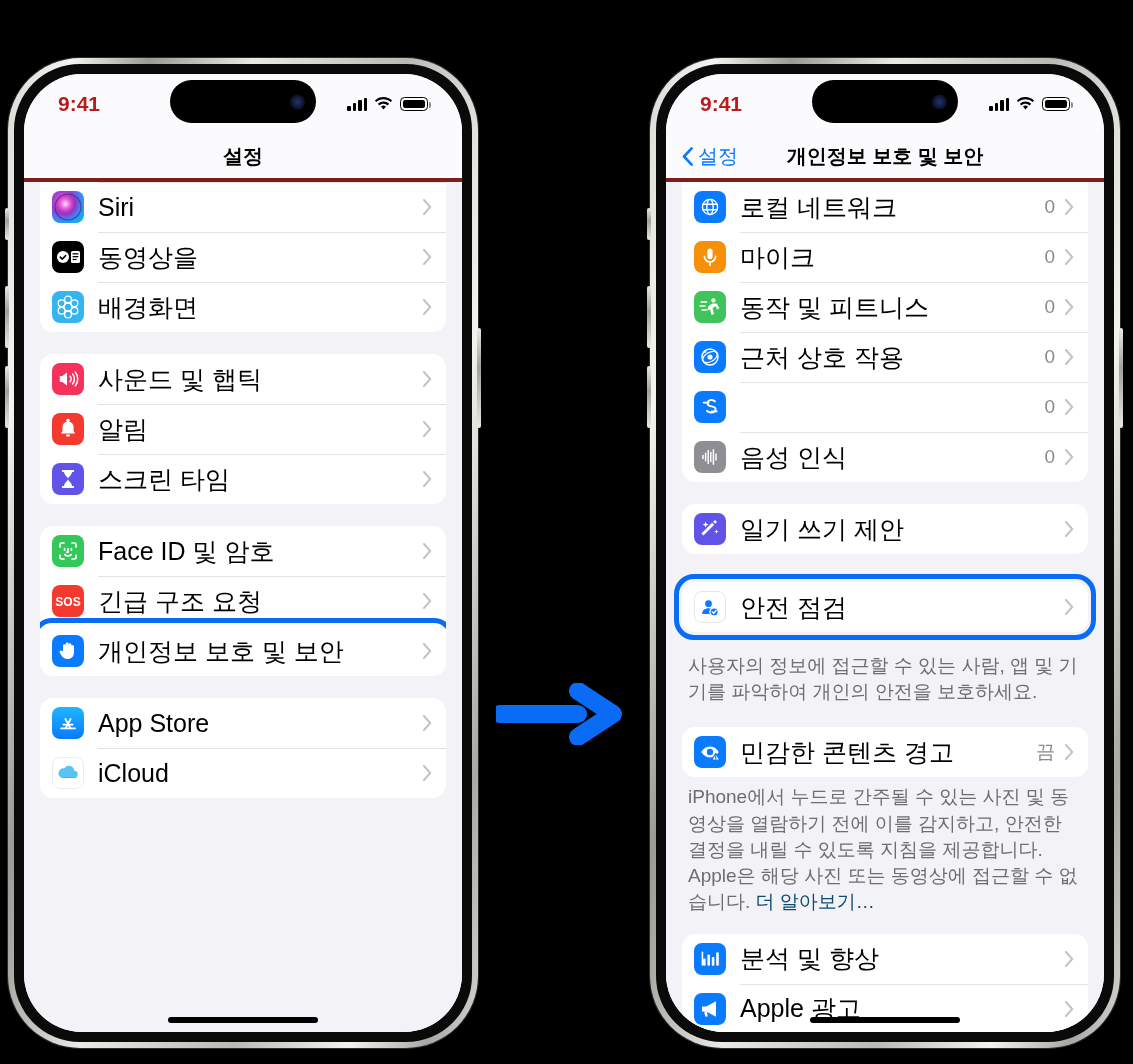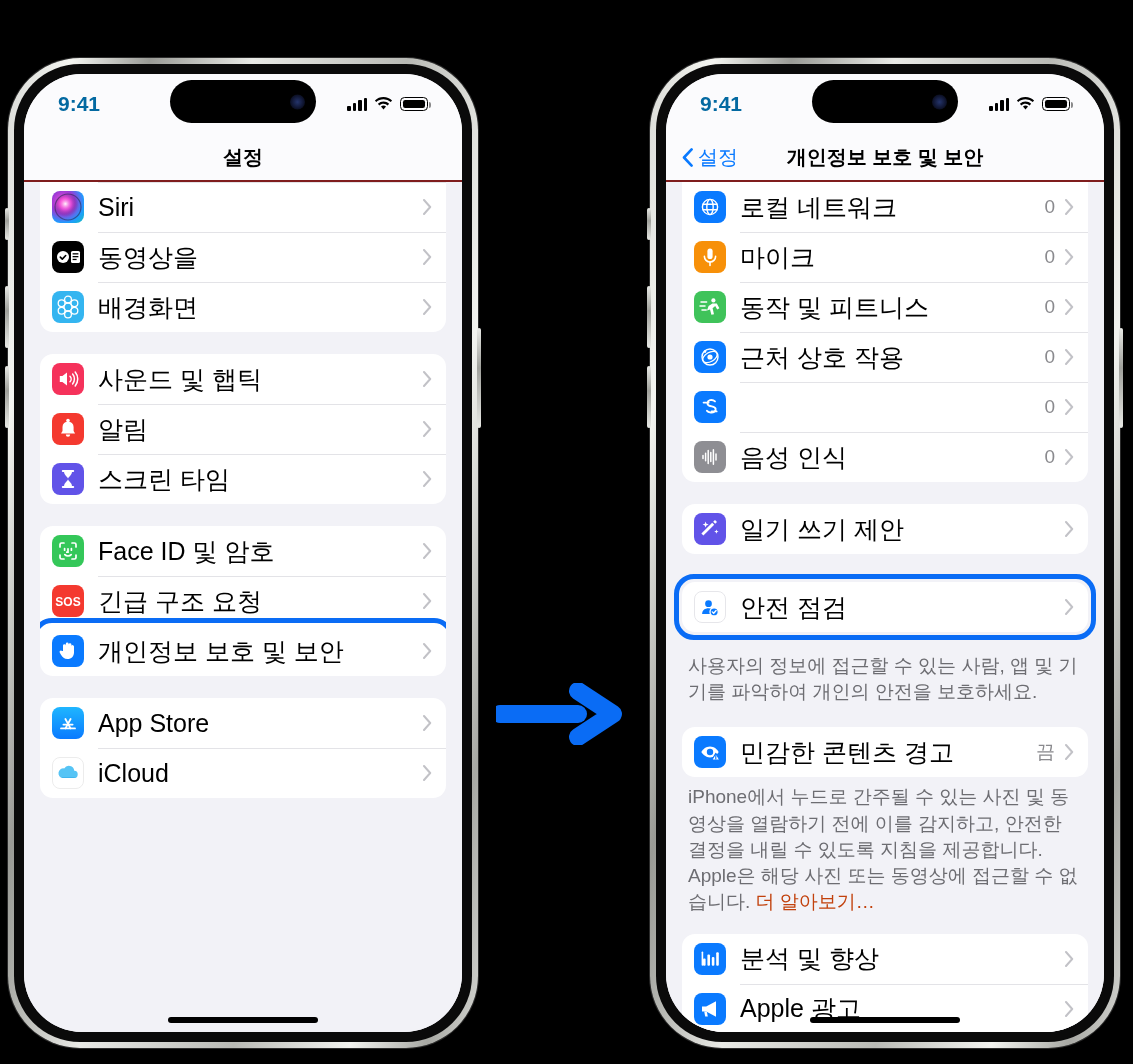--- a/index.html
+++ b/index.html
@@ -48,21 +48,21 @@
 
   
   .statusbar {
     position: relative;
     height: 60px;
     display: flex; align-items: center;
     padding: 0 34px;
     background: #fbfbfd;
   }
   .sb-time {
-    font-size: 21px; font-weight: bold; color: #0369a1;
+    font-size: 21px; font-weight: bold; color: #b91c1c;
     letter-spacing: 0px; width: 100px;
   }
   .sb-right { margin-left: auto; display: flex; align-items: center; gap: 7px; }
   .dynamic-island {
     position: absolute;
     left: 50%; transform: translateX(-50%);
     top: 6px;
     width: 146px; height: 43px;
     background: #000;
     border-radius: 22px;
@@ -84,21 +84,21 @@
   .batt::after {
     content:""; position:absolute; right:-4px; top:4px; width:2px;height:6px;
     background:#000; border-radius:0 2px 2px 0; opacity:.45;
   }
   .batt span { display:block; width:100%; height:100%; background:#000; border-radius:2.2px; }
 
   
   .navbar {
     height: 48px;
     background: #fbfbfd;
-    border-bottom: 2px solid #7f1d1d;
+    border-bottom: 4px solid #7f1d1d;
     display: flex; align-items: center;
     position: relative;
   }
   .nav-title {
     position: absolute; left: 0; right: 0; text-align: center;
     font-size: 20px; font-weight: bold; color: #000;
   }
   .nav-back {
     display: flex; align-items: center; gap: 5px;
     margin-left: 16px; color: #0a7aff; font-size: 20px; z-index: 2;
@@ -149,21 +149,21 @@
   .value { font-size: 19px; color: #8a8a8e; }
   .chev { width: 9px; height: 16px; flex: 0 0 9px; }
   .footnote {
     font-size: 19px;
     color: #6d6d72;
     line-height: 1.38;
     padding: 7px 6px 0 6px;
     margin-top: -16px;
     margin-bottom: 20px;
   }
-  .footnote a { color: #c2410c; text-decoration: none; }
+  .footnote a { color: #0c4a6e; text-decoration: none; }
 
   
   .hl-wrap { position: relative; }
   .hl-wrap::after {
     content: "";
     position: absolute;
     left: -8px; right: -8px; top: -8px; bottom: -8px;
     border: 5px solid #0a6cf5;
     border-radius: 20px;
     pointer-events: none;

